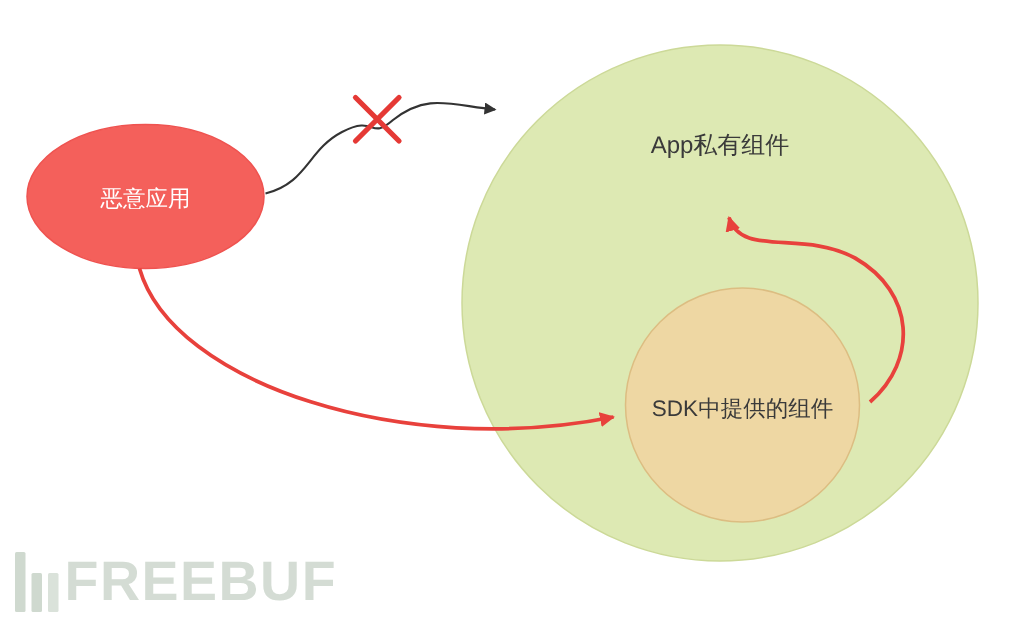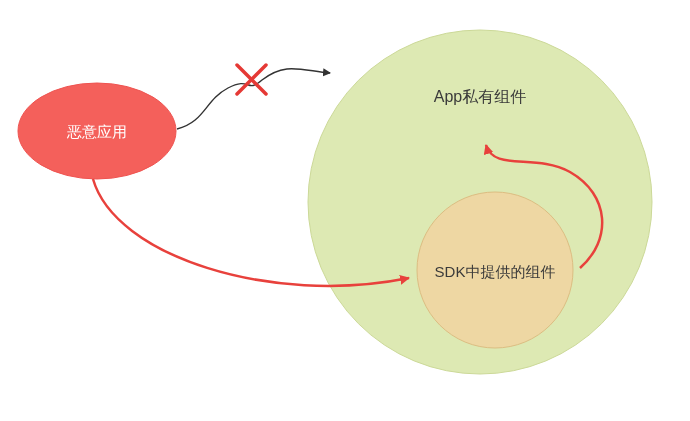--- a/index.html
+++ b/index.html
@@ -87,14 +87,22 @@
 
     <path d="M 580 268 C 612 240, 610 195, 570 172 C 535 153, 494 172, 486 145" fill="none" stroke="#e8413c" stroke-width="2.5" marker-end="url(#arrow-red)"></path>
 
     <text x="97" y="137" text-anchor="middle" font-size="15" fill="#ffffff" class="node-label">恶意应用</text>
 
     <text x="480" y="102" text-anchor="middle" font-size="16" fill="#3a3a3a" class="node-label">App私有组件</text>
 
     <text x="495" y="277" text-anchor="middle" font-size="15" fill="#3a3a3a" class="node-label">SDK中提供的组件</text>
   </svg>
 
+  <div class="watermark">
+    <span class="wm-bars">
+      <span class="wm-bar b1"></span>
+      <span class="wm-bar b2"></span>
+      <span class="wm-bar b3"></span>
+    </span>
+    <span class="wm-text">FREEBUF</span>
+  </div>
 
 </div>
 
 </body></html>

